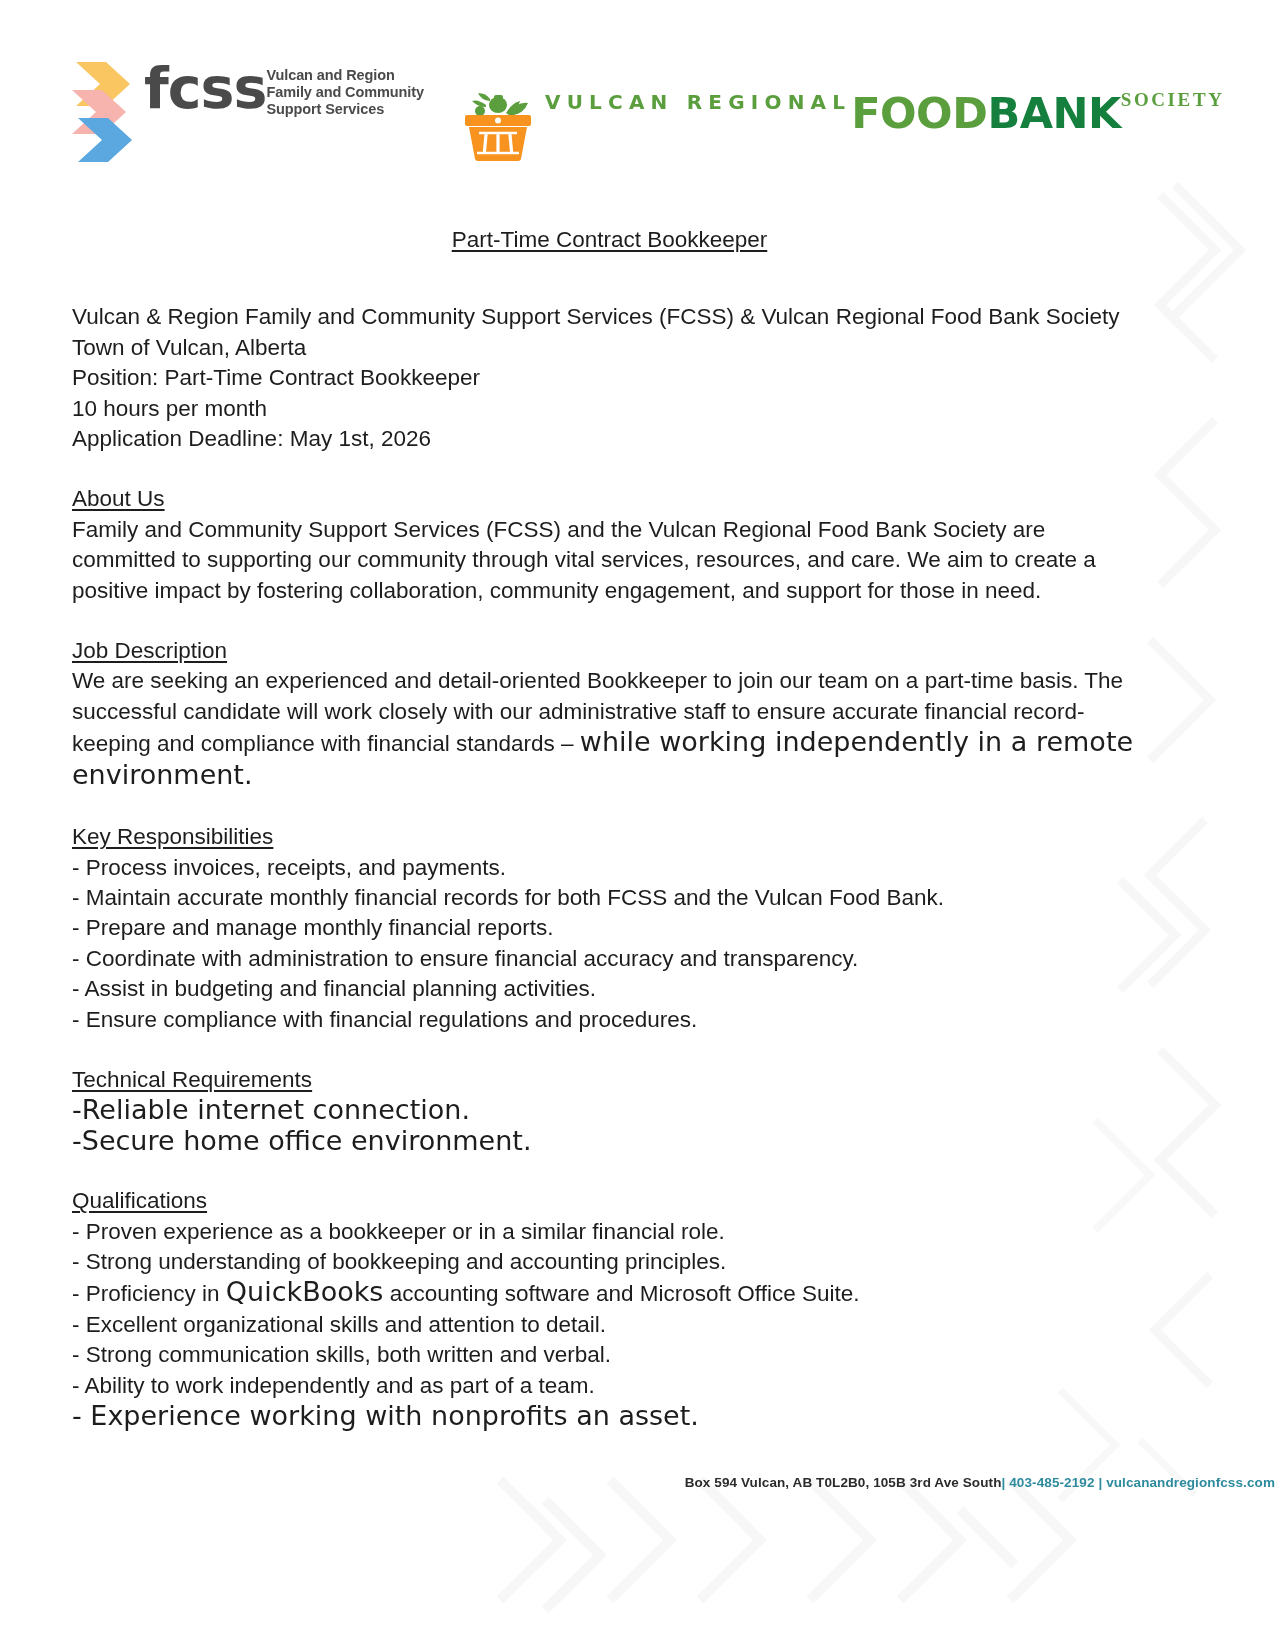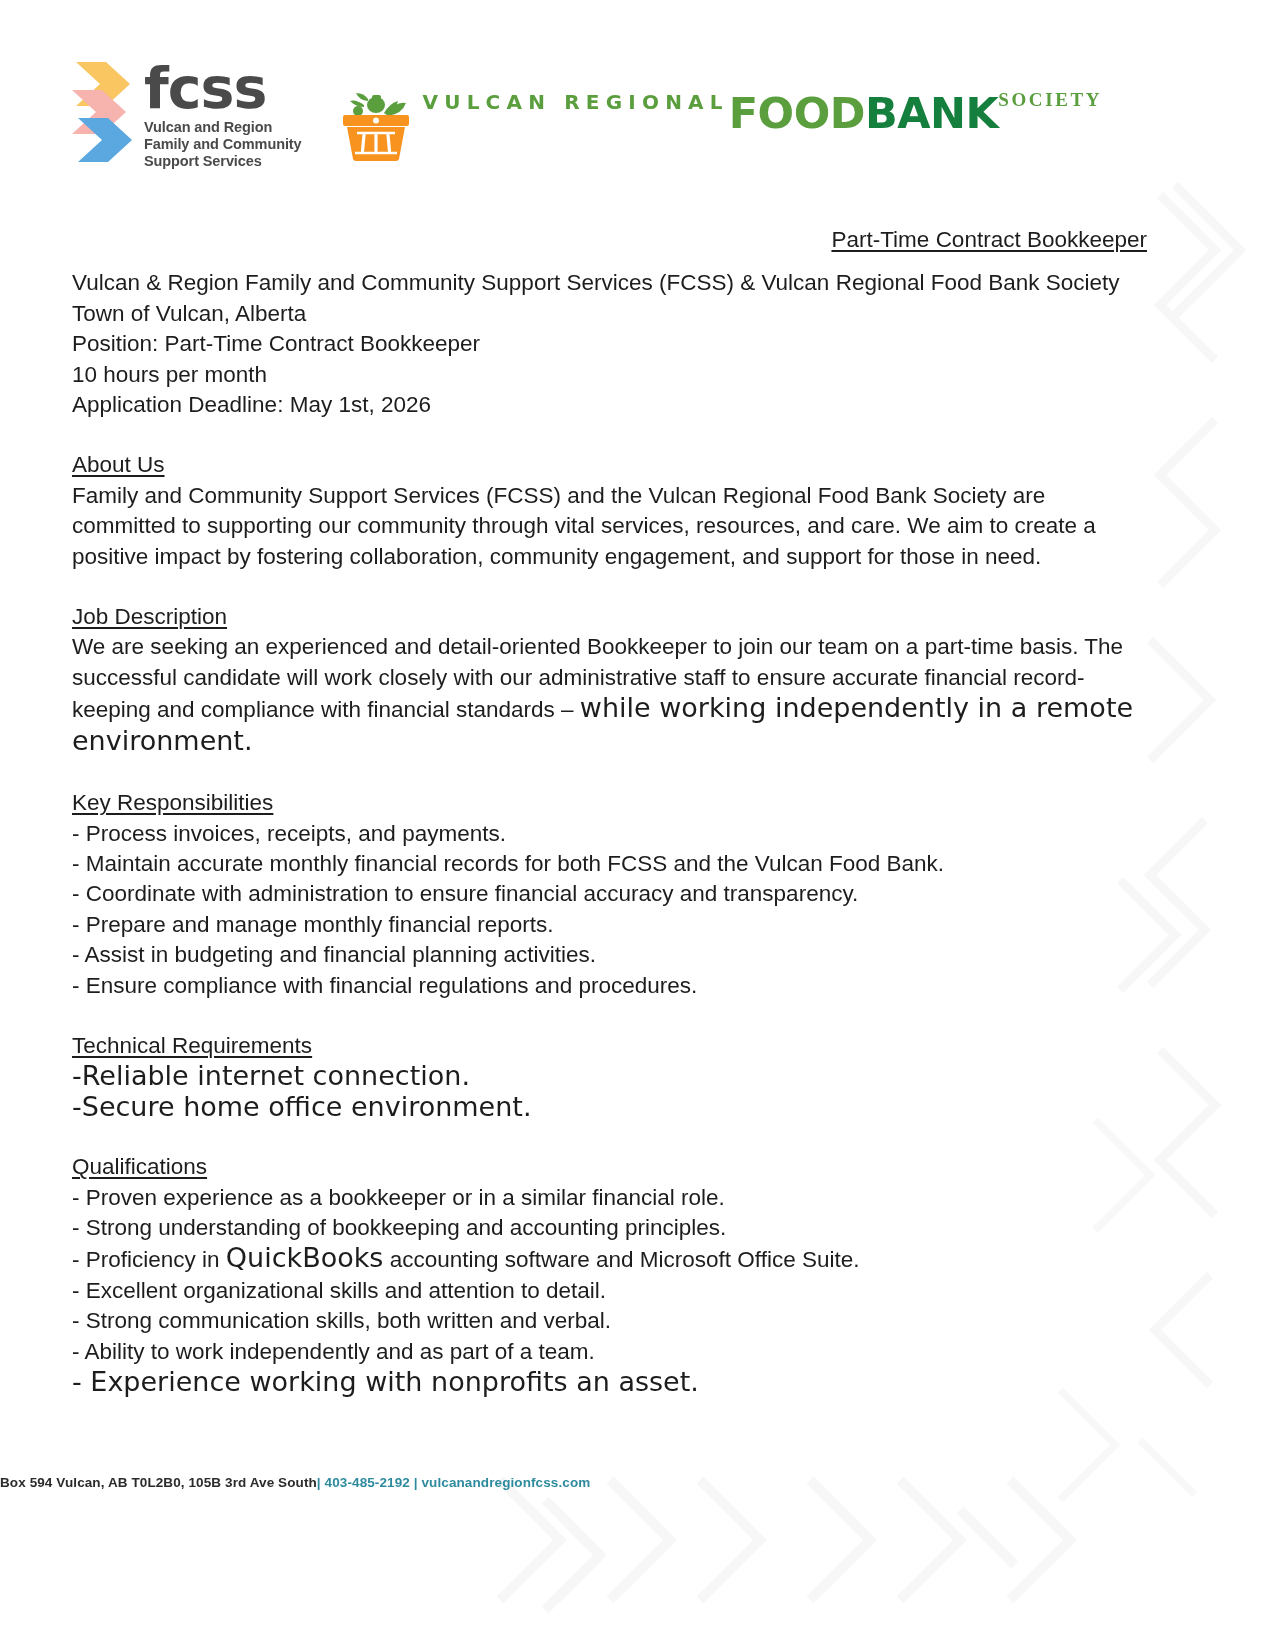--- a/index.html
+++ b/index.html
@@ -50,21 +50,21 @@
     gap: 10px;
   }
   .fcss-mark {
     width: 62px;
     height: 108px;
     position: relative;
     flex: none;
   }
   .fcss-wordmark {
     display: flex;
-    flex-direction: column;
+    flex-direction: row;
     padding-top: 4px;
   }
   .fcss-word {
     font-family: "DejaVu Sans", sans-serif;
     font-weight: bold;
     font-size: 57px;
     line-height: 0.92;
     letter-spacing: -1px;
     color: #4a4a4a;
   }
@@ -124,22 +124,22 @@
     position: absolute;
     top: 225px;
     left: 72px;
     width: 1075px;
     font-family: "Liberation Sans", sans-serif;
     font-size: 22.5px;
     line-height: 30.4px;
     color: #1d1d1d;
   }
   .doc-title {
-    text-align: right;
-    margin-bottom: 13px;
+    text-align: center;
+    margin-bottom: 47px;
   }
   .doc-title span {
     text-decoration: underline;
     text-underline-offset: 3px;
   }
   .block { margin: 0 0 30px 0; }
   .line { display: block; white-space: pre-wrap; }
   .sec-head {
     display: inline-block;
     text-decoration: underline;
@@ -149,21 +149,21 @@
     font-family: "DejaVu Sans", sans-serif;
     font-size: 27px;
   }
 
   
   .footer {
     position: absolute;
     left: 0;
     right: 0;
     top: 1475px;
-    text-align: left;
+    text-align: right;
     font-family: "Liberation Sans", sans-serif;
     font-size: 13.5px;
     font-weight: bold;
     color: #2b2b2b;
     letter-spacing: 0.1px;
     z-index: 3;
   }
   .footer .accent { color: #2e8b9e; }
   .footer .sep { color: #2e8b9e; }
 </style>
@@ -276,22 +276,22 @@
 
     <div class="block">
       <span class="line"><span class="sec-head">Job Description</span></span>
       <span class="line"><span>We are seeking an experienced and detail-oriented Bookkeeper to join our team on a part-time basis. The successful candidate will work closely with our administrative staff to ensure accurate financial record-keeping and compliance with financial standards – </span><span class="alt-font">while working independently in a remote environment.</span></span>
     </div>
 
     <div class="block">
       <span class="line"><span class="sec-head">Key Responsibilities</span></span>
       <span class="line">- Process invoices, receipts, and payments.</span>
       <span class="line">- Maintain accurate monthly financial records for both FCSS and the Vulcan Food Bank.</span>
+      <span class="line">- Prepare and manage monthly financial reports.</span>
       <span class="line">- Coordinate with administration to ensure financial accuracy and transparency.</span>
-      <span class="line">- Prepare and manage monthly financial reports.</span>
       <span class="line">- Assist in budgeting and financial planning activities.</span>
       <span class="line">- Ensure compliance with financial regulations and procedures.</span>
     </div>
 
     <div class="block">
       <span class="line"><span class="sec-head">Technical Requirements</span></span>
       <span class="line alt-font">-Reliable internet connection.</span>
       <span class="line alt-font">-Secure home office environment.</span>
     </div>
 

